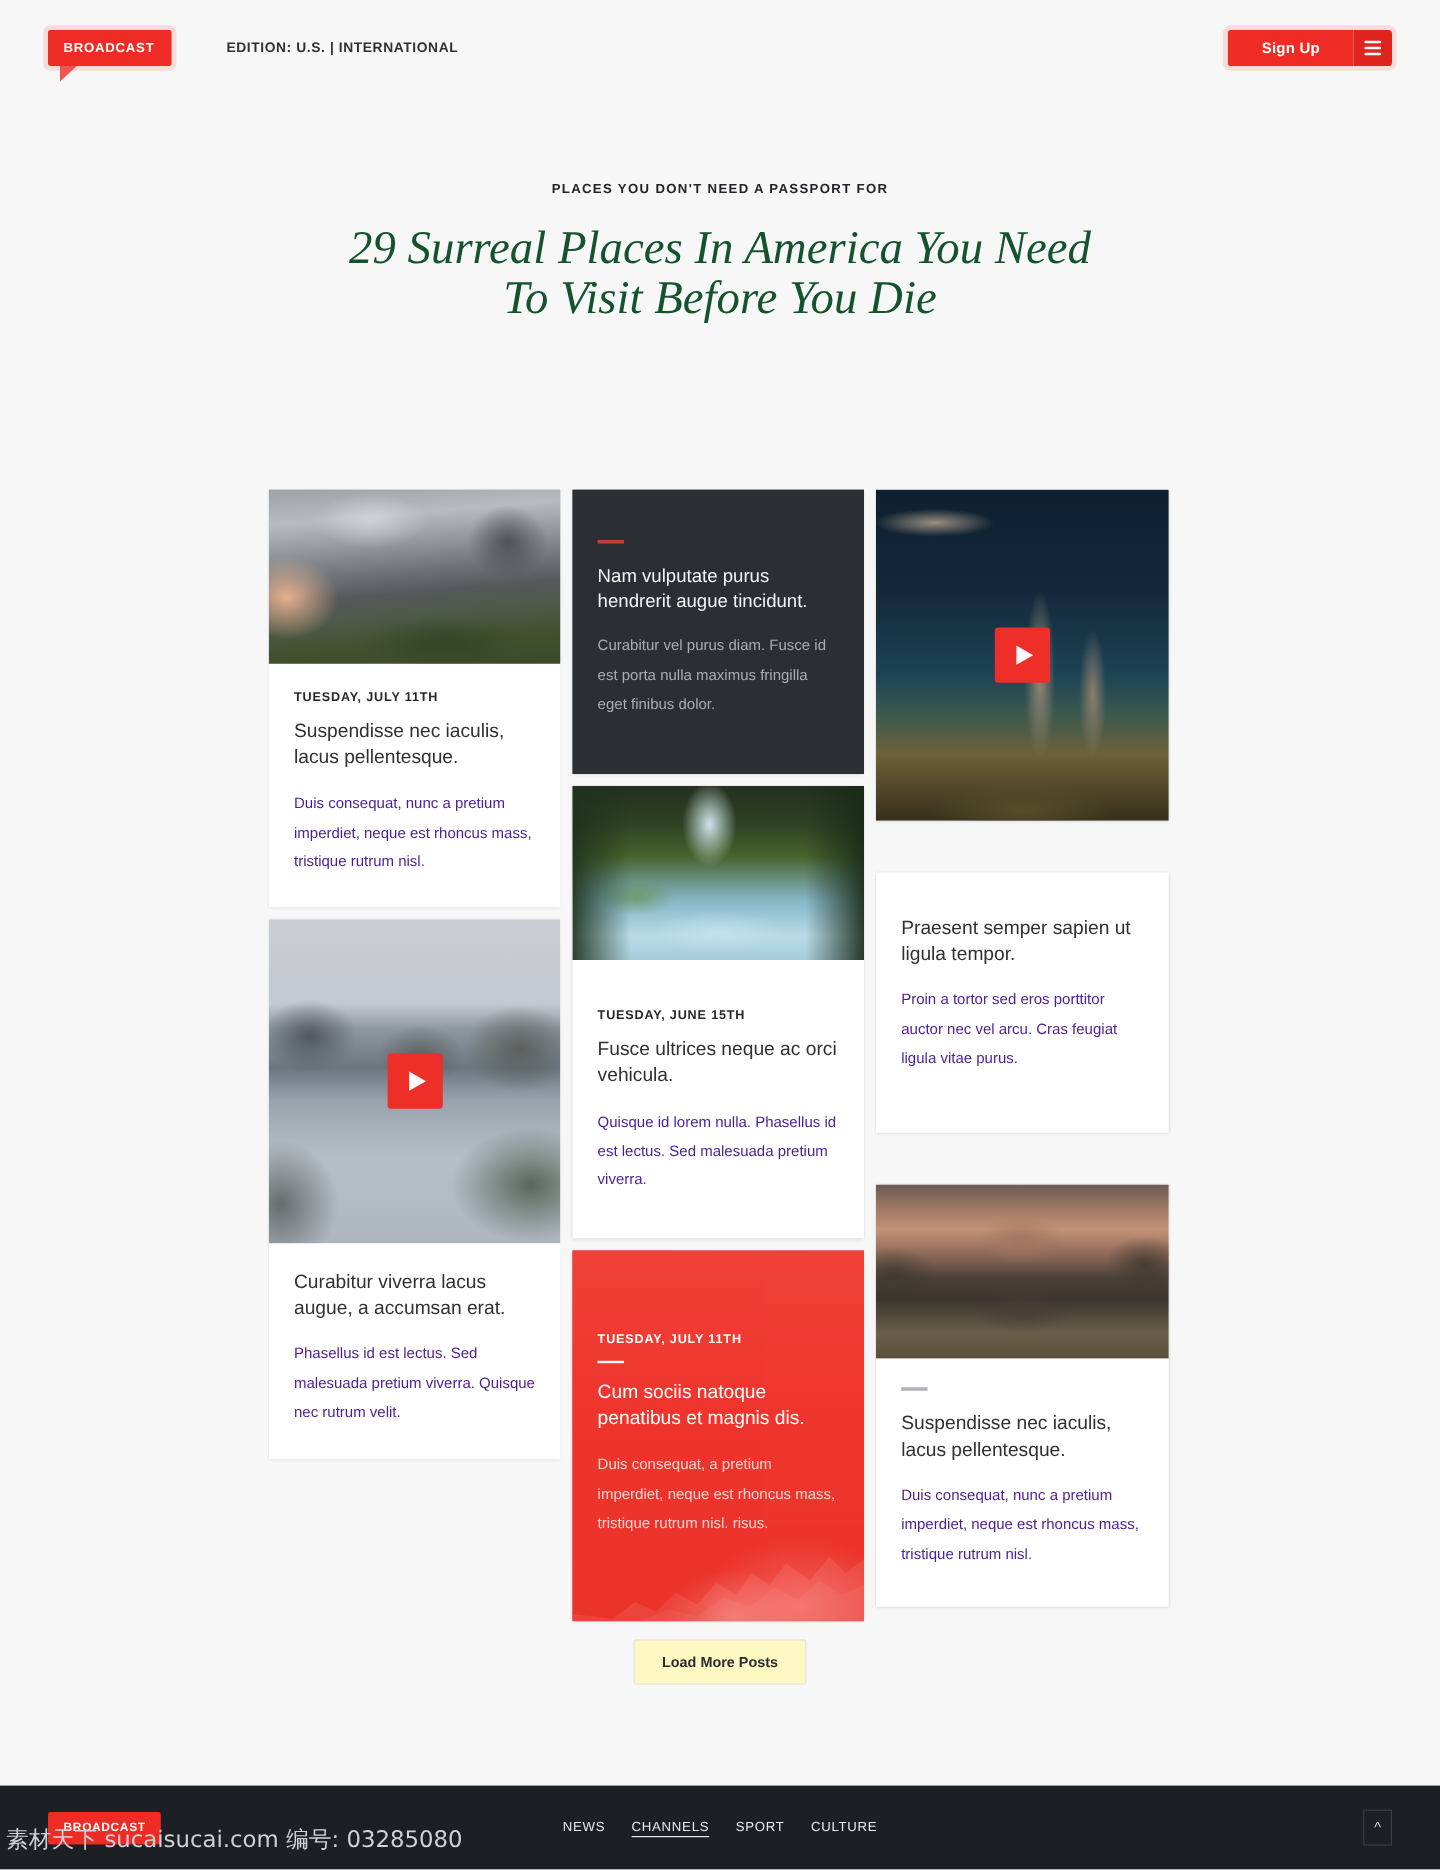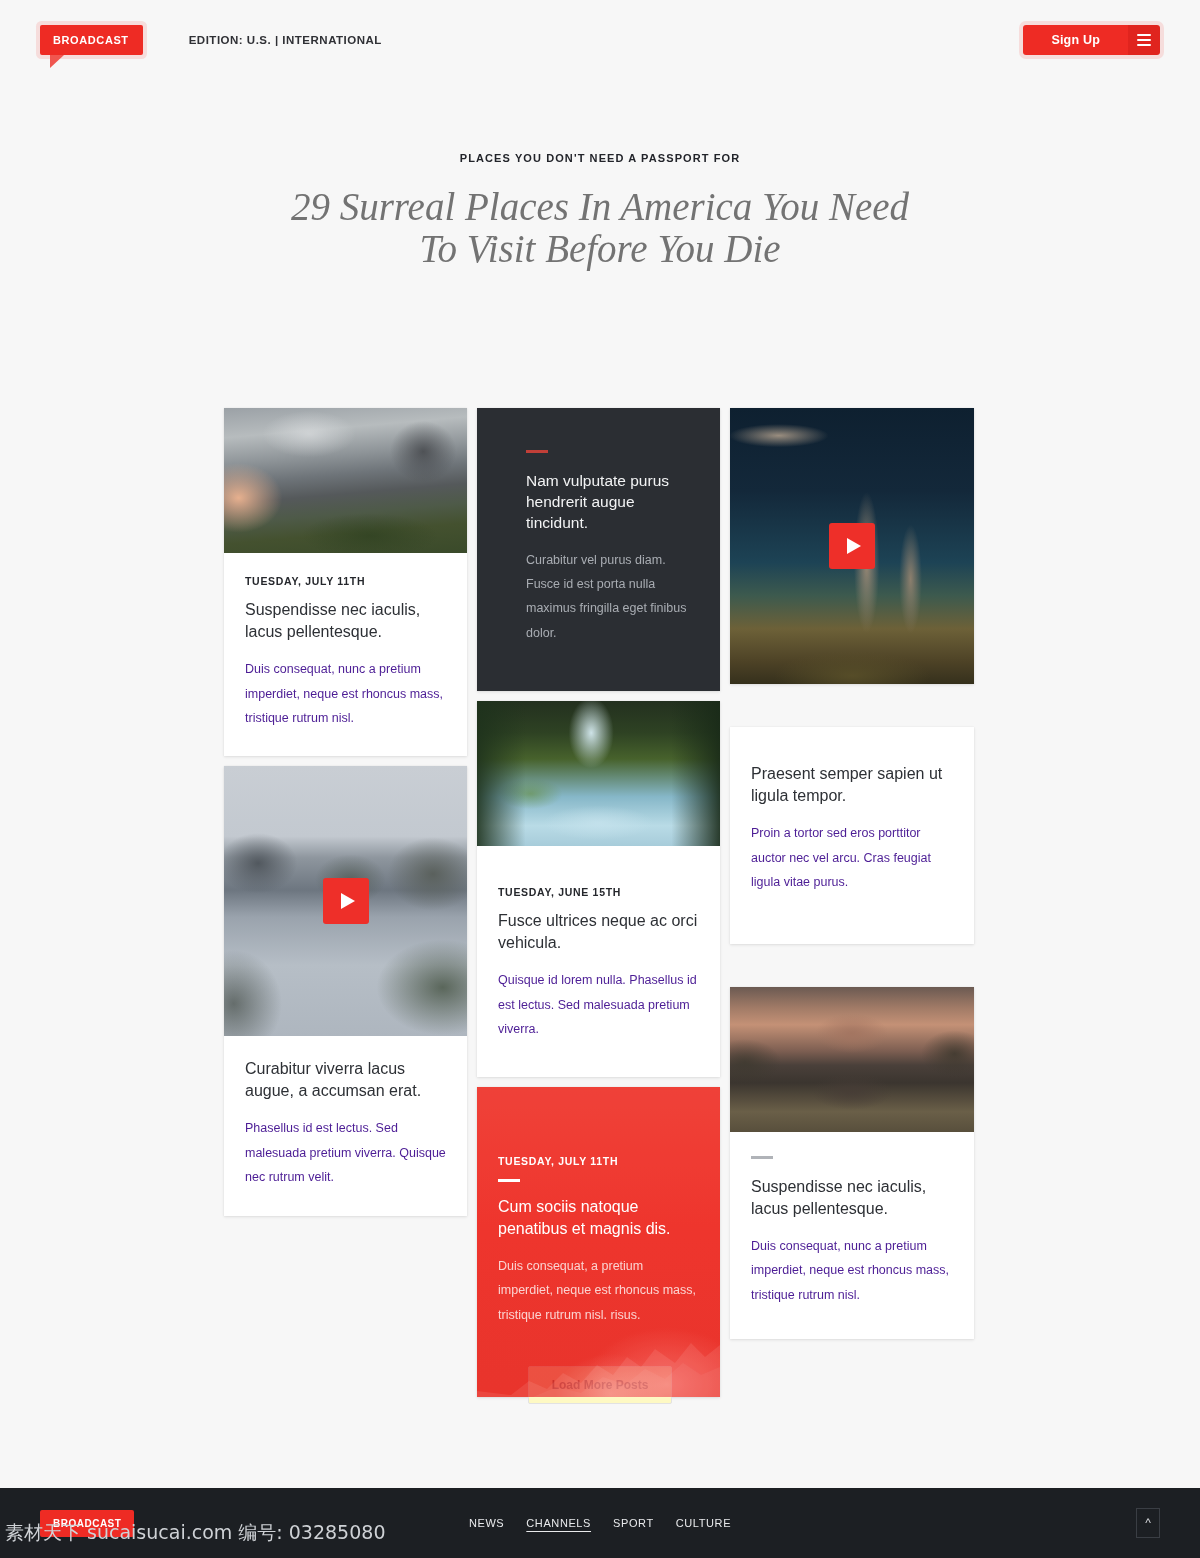--- a/index.html
+++ b/index.html
@@ -47,21 +47,21 @@
 
   
   .hero { text-align:center; padding-top:72px; }
   .kicker{
     font-size:11px; font-weight:700; letter-spacing:1.1px; color:#22242a;
   }
   .hero-title{
     margin-top:22px;
     font-family:"Liberation Serif", serif;
     font-style:italic; font-weight:400;
-    font-size:39px; line-height:1.08; color:#737373;
+    font-size:39px; line-height:1.08; color:#14532d;
   }
 
   
   .grid{
     position:absolute; left:224px; top:408px;
     width:750px;
     display:flex; gap:10px; align-items:flex-start;
   }
   .col{ display:flex; flex-direction:column; gap:10px; }
   .col-1{ width:243px; }
@@ -283,21 +283,21 @@
         <div class="card-title">Curabitur viverra lacus augue, a accumsan erat.</div>
         <div class="card-text">Phasellus id est lectus. Sed malesuada pretium viverra. Quisque nec rutrum velit.</div>
       </div>
     </div>
 
   </div>
 
   <div class="col col-2">
 
     <div class="card dark">
-      <div class="card-body" style="padding:42px 21px 46px;margin-left:28px;">
+      <div class="card-body" style="padding:42px 21px 46px;">
         <div class="dash red"></div>
         <div class="card-title">Nam vulputate purus hendrerit augue tincidunt.</div>
         <div class="card-text">Curabitur vel purus diam. Fusce id est porta nulla maximus fringilla eget finibus dolor.</div>
       </div>
     </div>
 
     <div class="card">
       <div class="thumb">
         <div class="ph ph-falls"></div>
       </div>

